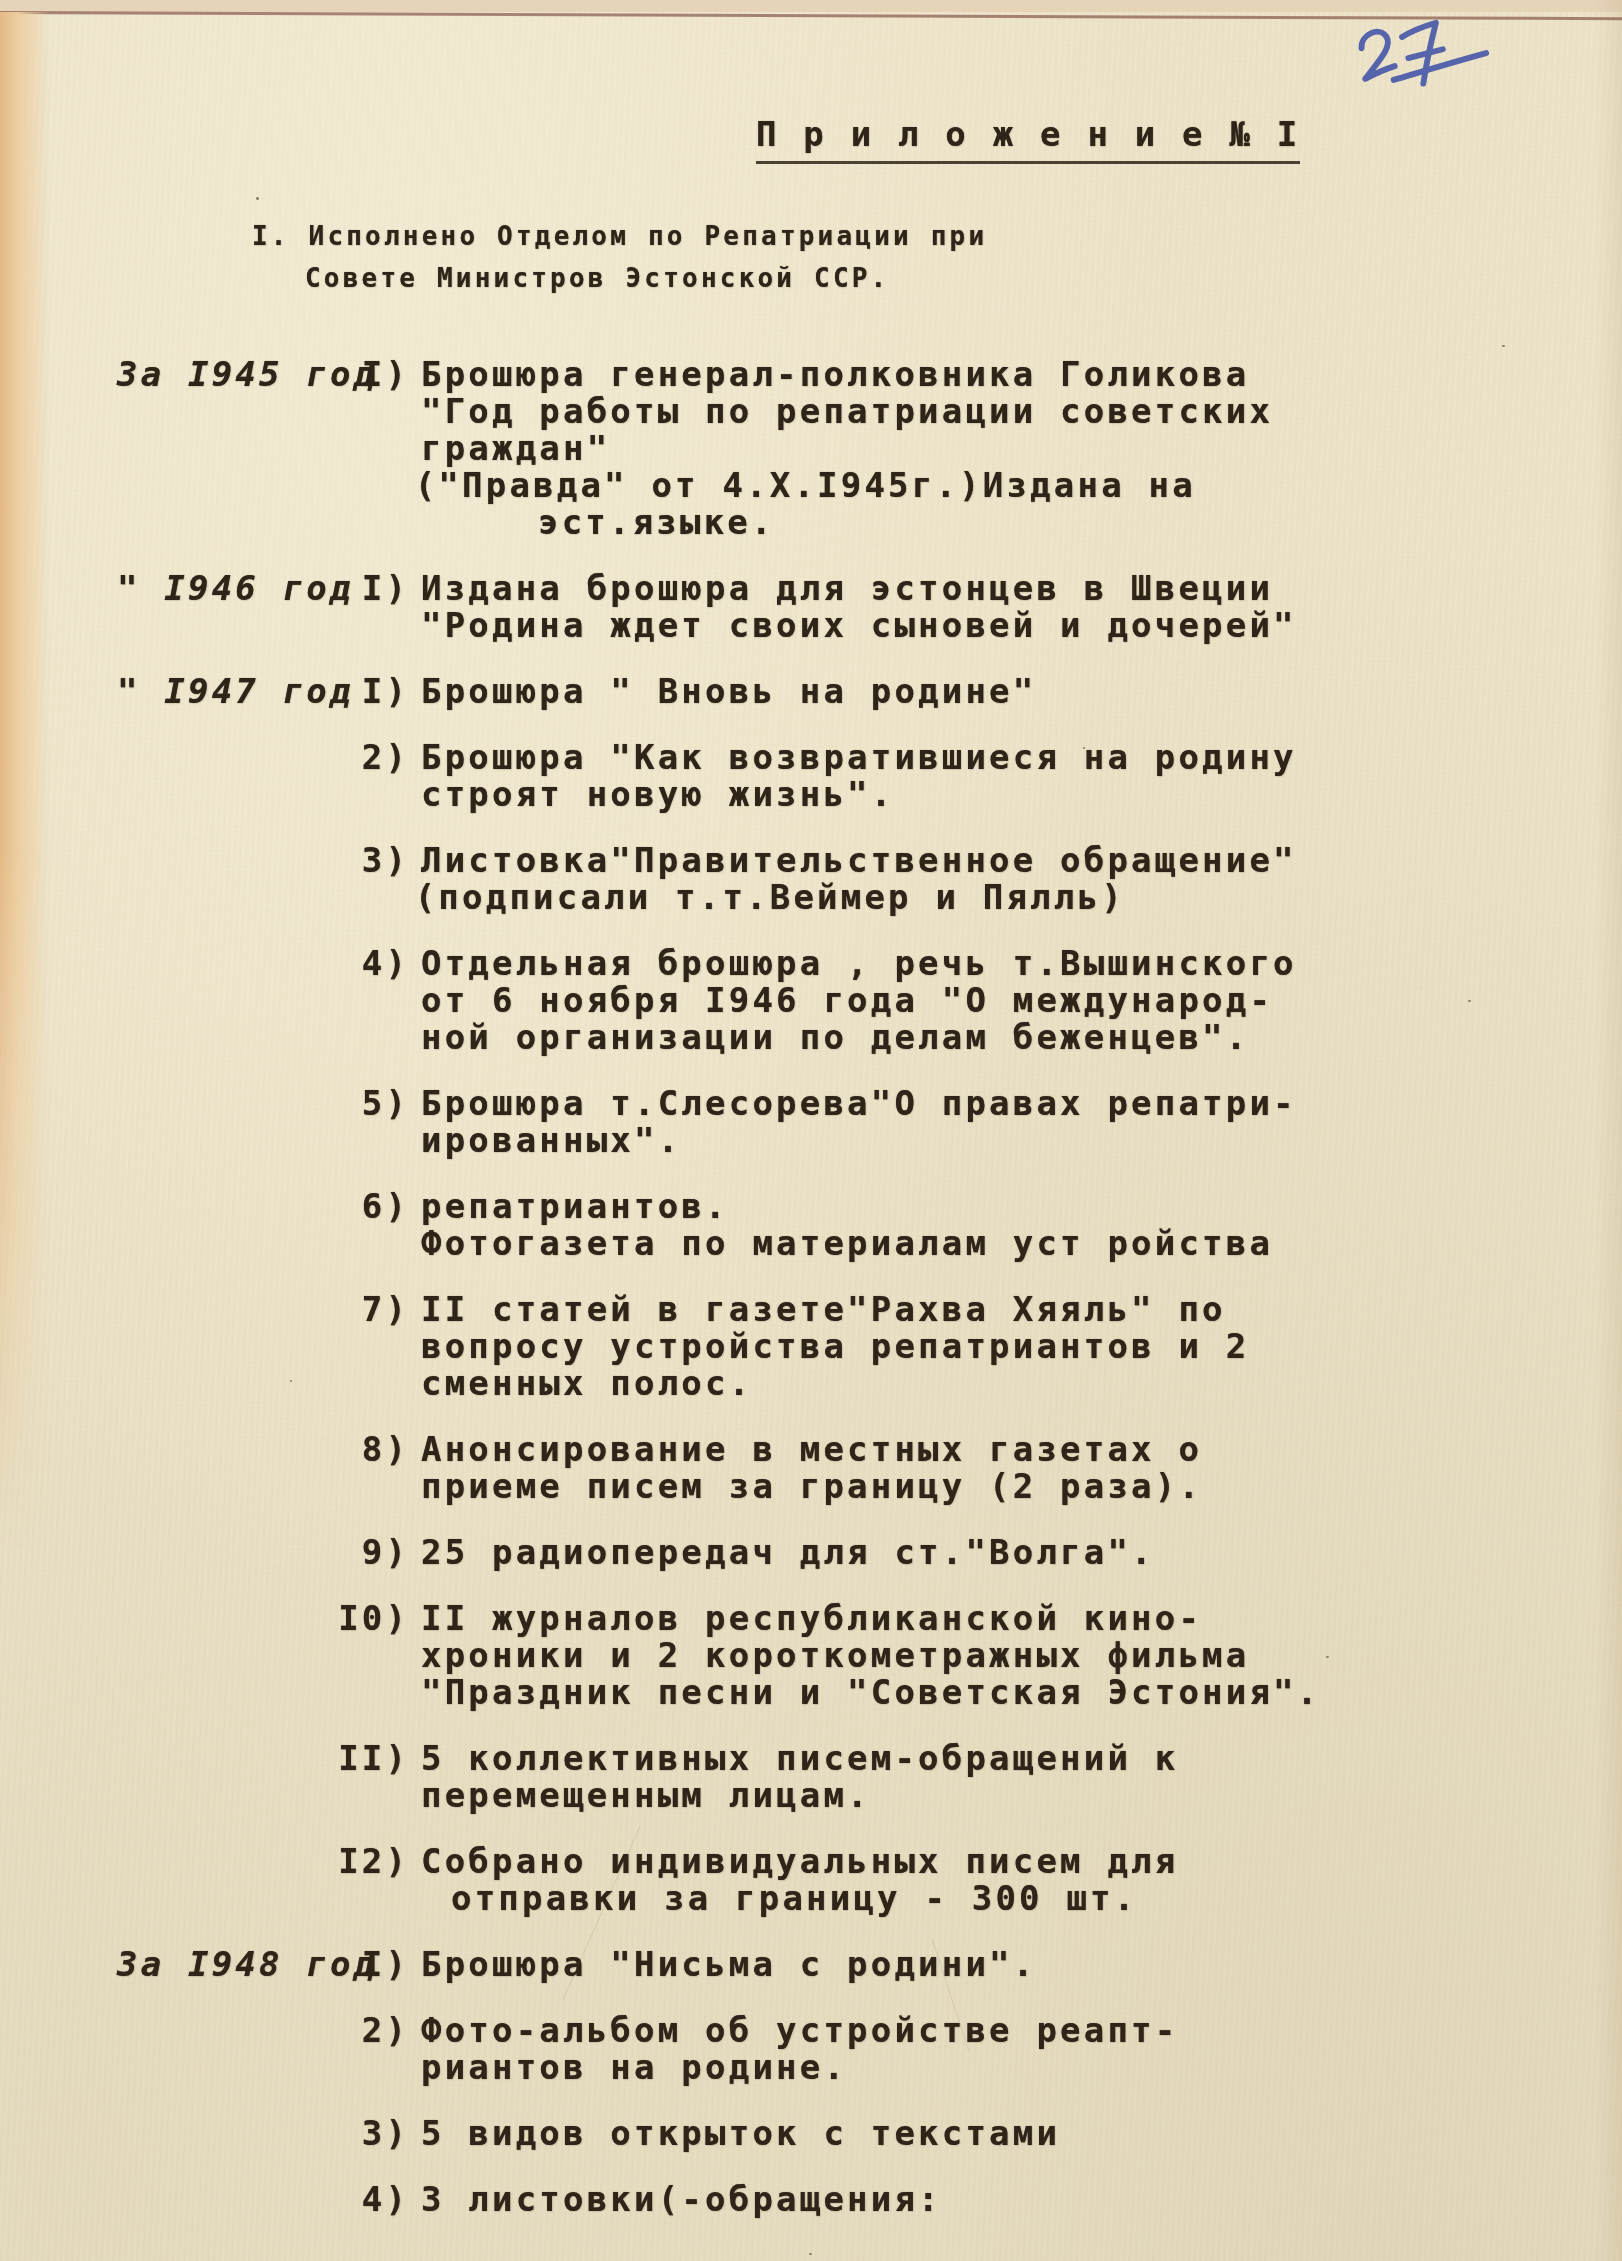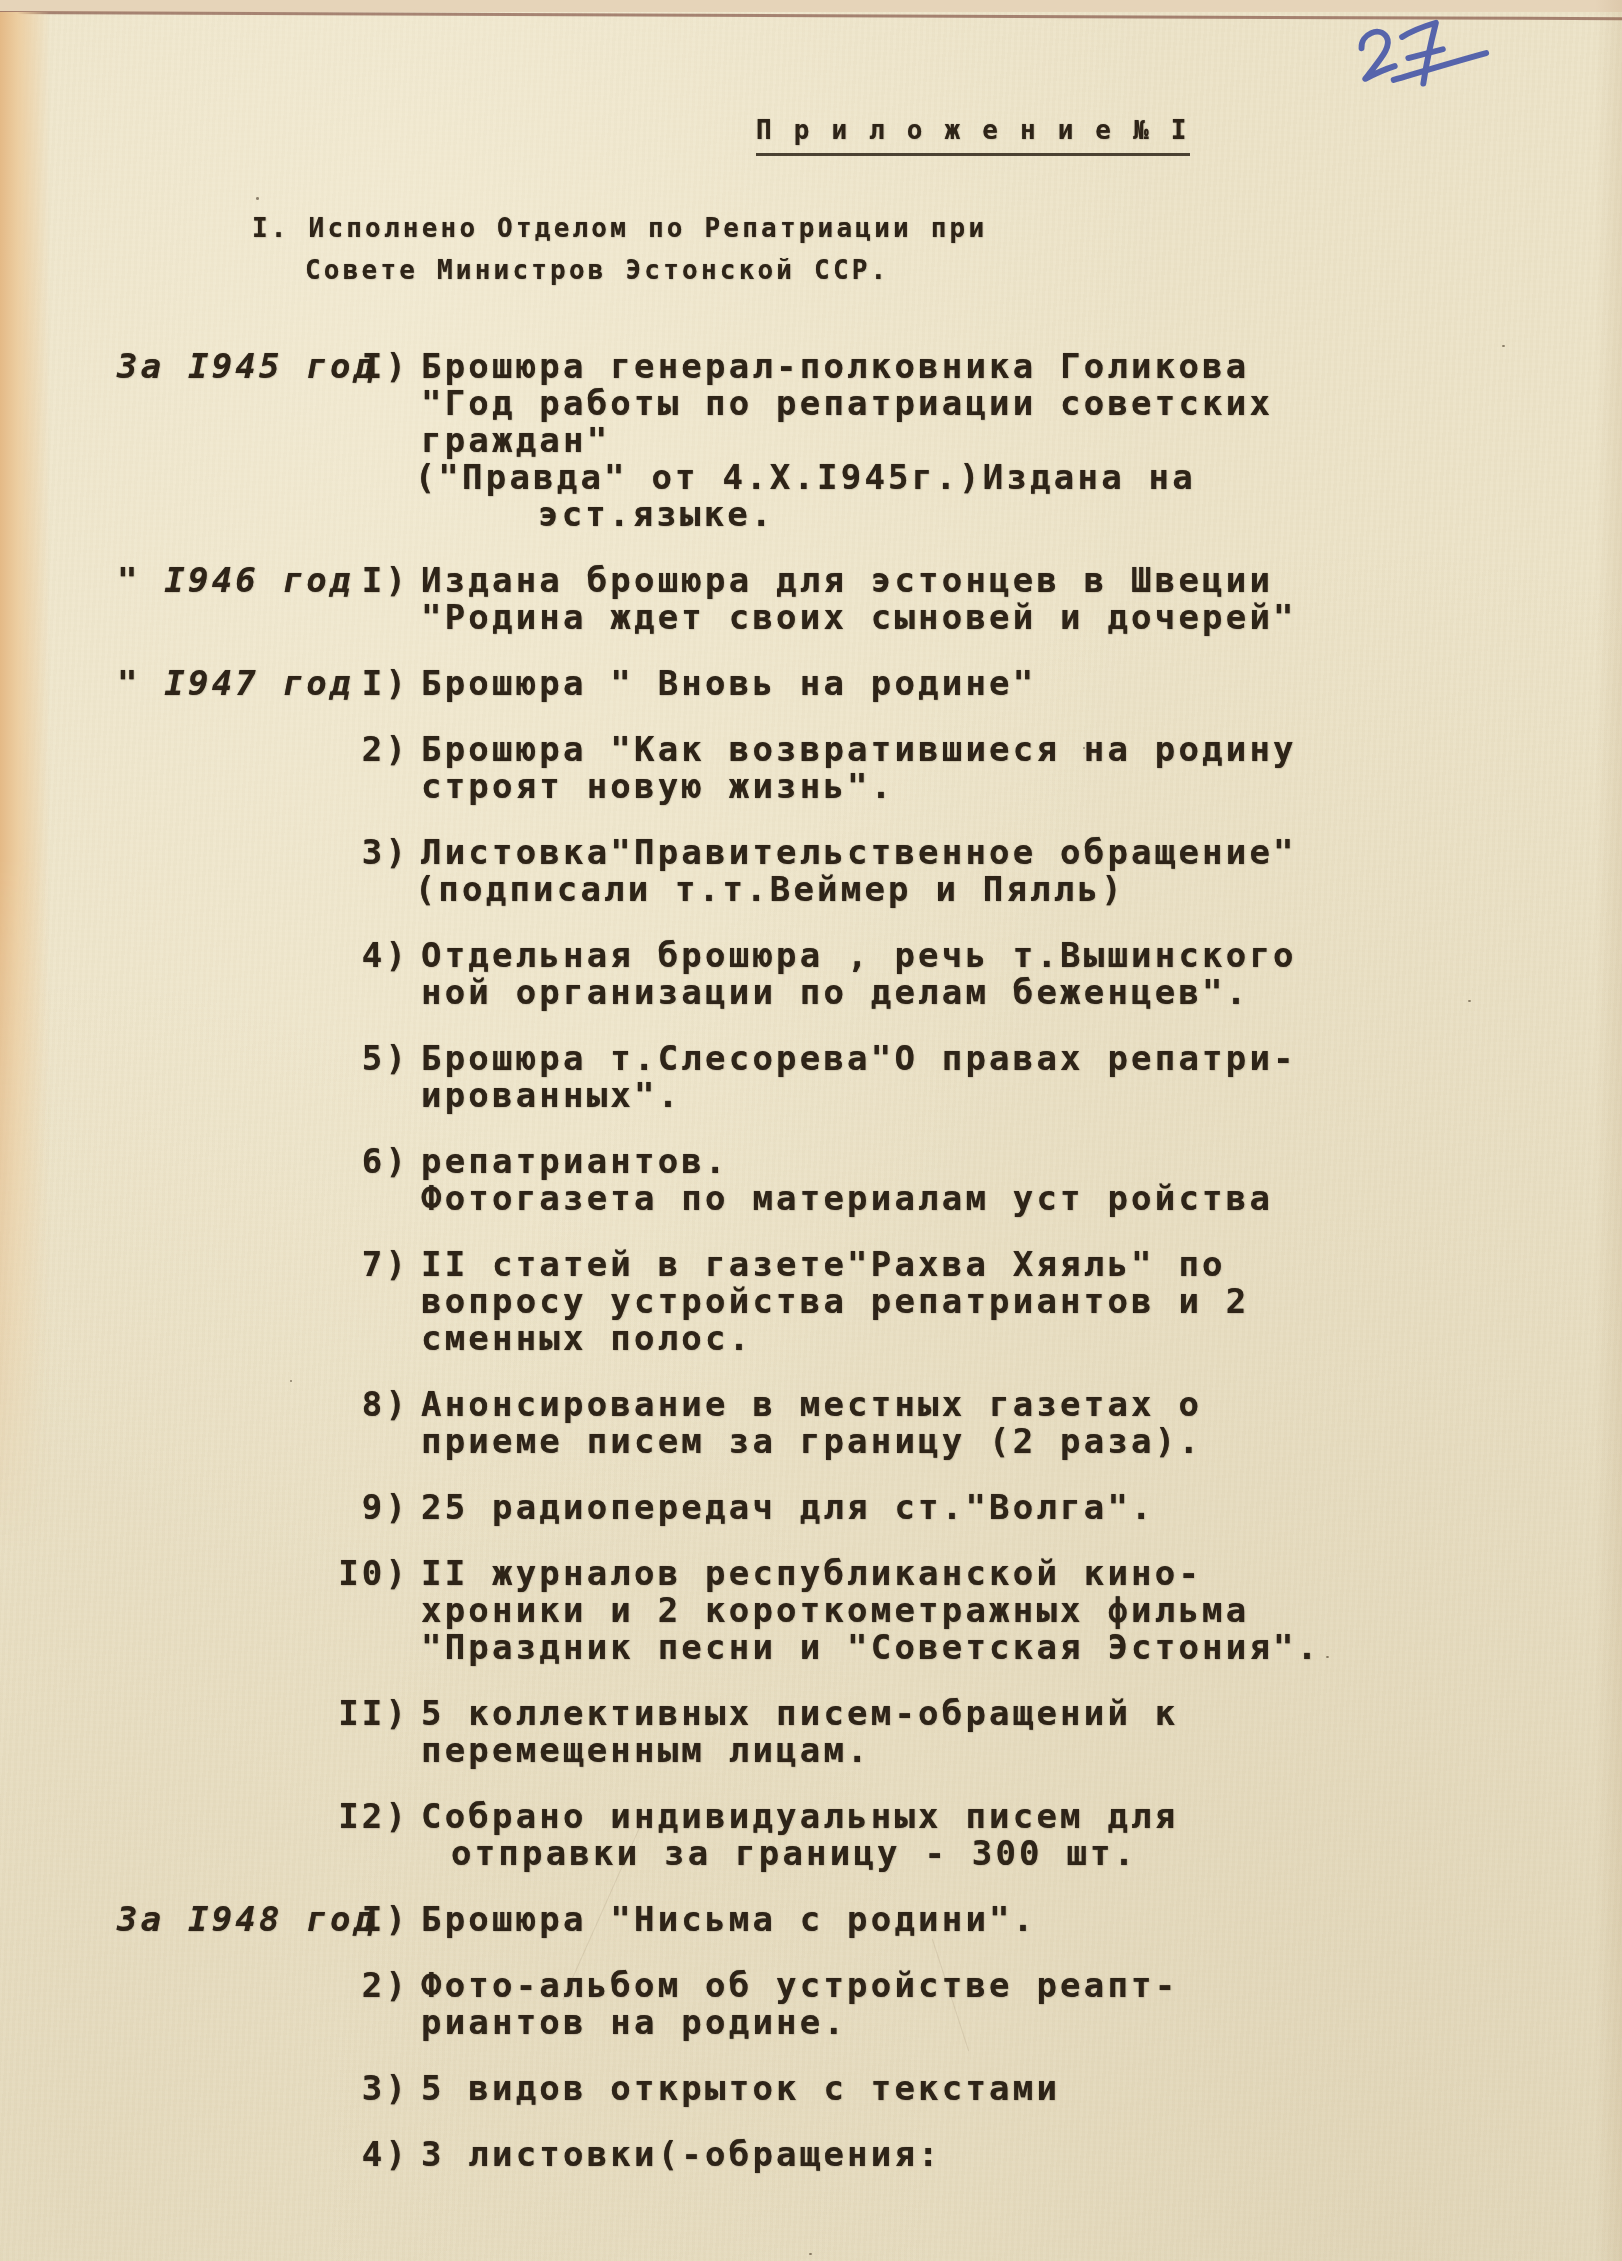--- a/index.html
+++ b/index.html
@@ -31,21 +31,21 @@
     mask-image:linear-gradient(to bottom,#000 55%,transparent 100%);}
   .right-shade{position:absolute;top:0;right:0;width:27px;height:100%;
     background:linear-gradient(to left,rgba(140,100,50,0.10),rgba(0,0,0,0));}
 
   .ink{
     color:#2e2418;font-weight:700;
     text-shadow:0 0 0.9px rgba(46,36,24,0.65), 0.9px 0.9px 1.4px rgba(46,36,24,0.10);
     letter-spacing:3.2px;
   }
   .title{
-    font-size:26px;line-height:1;margin-left:756px;display:inline-block;
+    font-size:34px;line-height:1;margin-left:756px;display:inline-block;
     border-bottom:3.6px solid rgba(46,36,24,0.85);padding-bottom:10px;white-space:nowrap;
   }
   .intro{margin-top:51px;margin-left:252px;font-size:26px;line-height:42px;}
   .intro .l2{margin-left:53px;}
   .entries{margin-top:57px;}
   .entry{position:relative;margin-left:421px;font-size:34px;line-height:37px;margin-bottom:29px;}
   .entry .year{position:absolute;left:-304px;top:0;white-space:nowrap;font-style:italic;}
   .entry .num{position:absolute;right:calc(100% + 11.8px);top:0;white-space:nowrap;}
   .entry .line{white-space:nowrap;}
 
@@ -115,20 +115,21 @@
         <div class="line">строят новую жизнь".</div>
       </div>
       <div class="entry ink">
         <span class="num">3)</span>
         <div class="line">Листовка"Правительственное обращение"</div>
         <div class="line" style="margin-left: -6.3px;">(подписали т.т.Веймер и Пялль)</div>
       </div>
       <div class="entry ink">
         <span class="num">4)</span>
         <div class="line">Отдельная брошюра , речь т.Вышинского</div>
+        <div class="line">от 6 ноября I946 года "О международ-</div>
         <div class="line">ной организации по делам беженцев".</div>
       </div>
       <div class="entry ink">
         <span class="num">5)</span>
         <div class="line">Брошюра т.Слесорева"О правах репатри-</div>
         <div class="line">ированных".</div>
       </div>
       <div class="entry ink">
         <span class="num">6)</span>
         <div class="line">репатриантов.</div>

